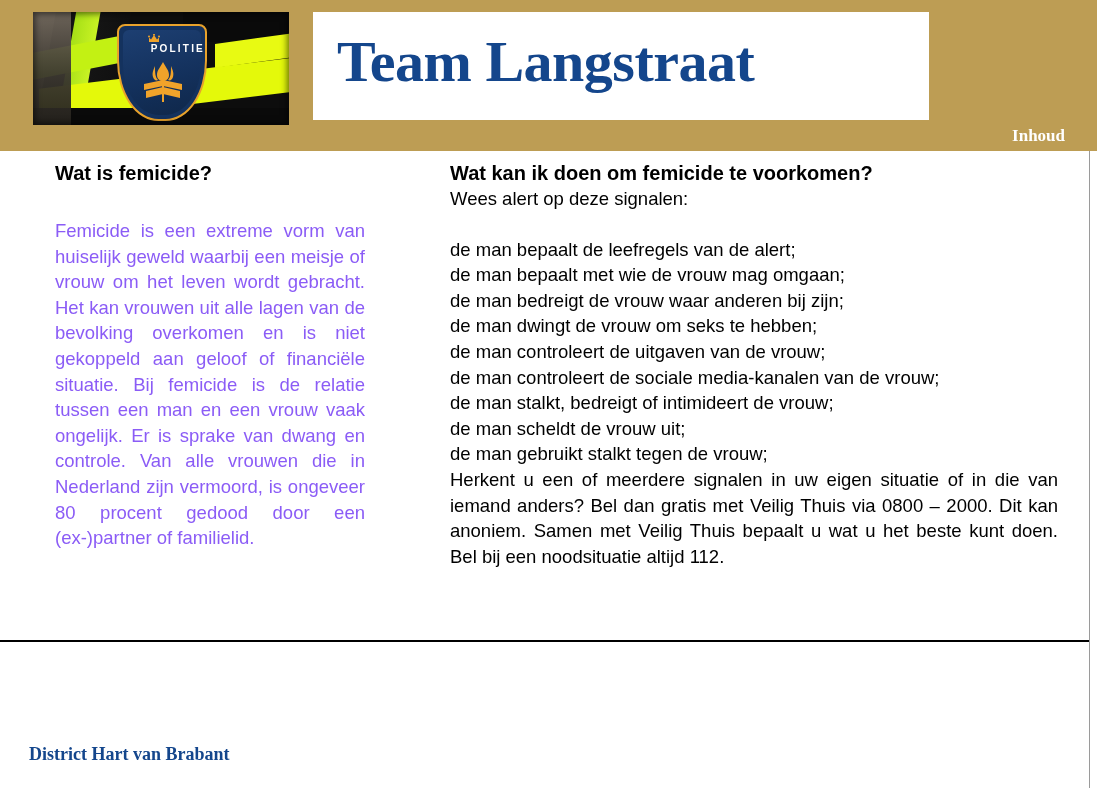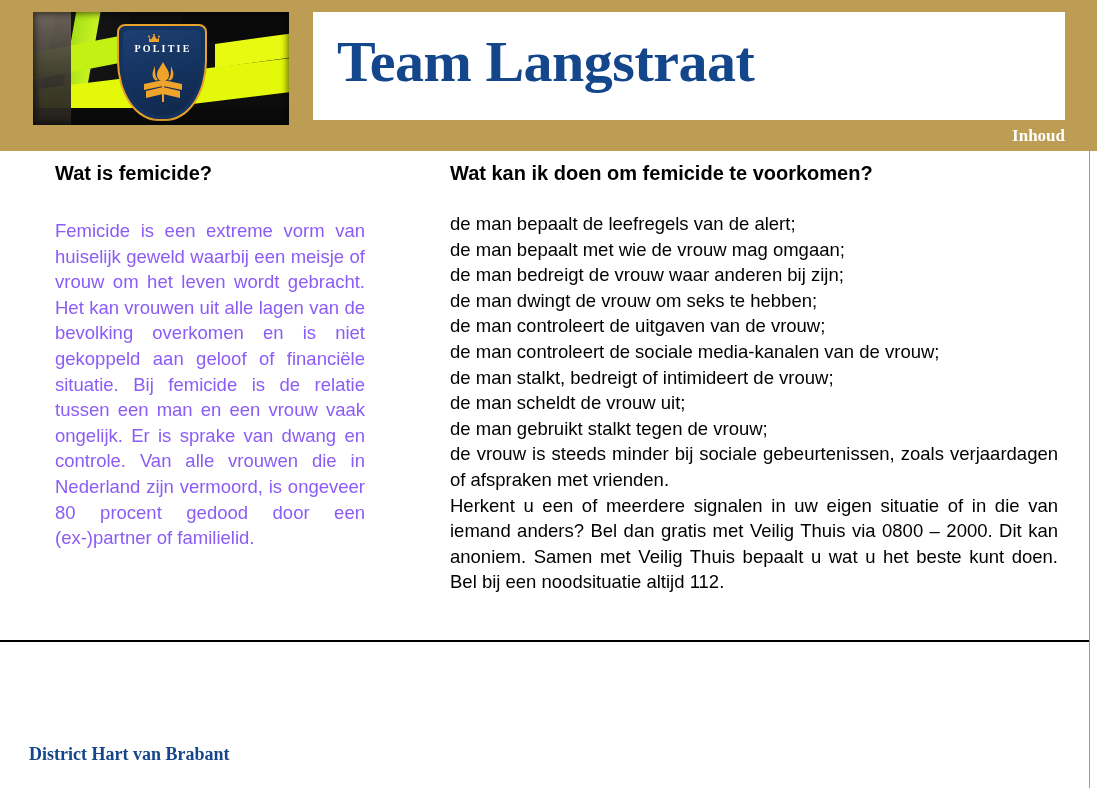--- a/index.html
+++ b/index.html
@@ -109,23 +109,23 @@
     position: absolute;
     left: 4px; top: 4px; right: 4px; bottom: 4px;
     border-radius: 6px 6px 46% 46% / 6px 6px 60% 60%;
     background: linear-gradient(165deg, #1d3f72 0%, #13305b 60%, #0f2749 100%);
   }
   .shield-text {
     position: absolute;
     top: 17px;
     left: 0;
     width: 100%;
-    text-align: center;
+    text-align: right;
     color: #ffffff;
-    font-family: Liberation Serif, serif;
+    font-family: Liberation Sans, sans-serif;
     font-size: 10px;
     font-weight: bold;
     letter-spacing: 2.2px;
     text-indent: 2px;
   }
   .crown {
     position: absolute;
     left: 31px;
     top: 10px;
     width: 12px;
@@ -141,21 +141,21 @@
   .photo-edge {
     position: absolute;
     inset: 0;
     box-shadow: inset 0 0 6px 2px rgba(0,0,0,.55);
   }
 
   .title-box {
     position: absolute;
     left: 313px;
     top: 12px;
-    width: 752px;
+    width: 616px;
     height: 108px;
     background: #ffffff;
   }
   .title-text {
     position: absolute;
     left: 24px;
     top: 15px;
     font-family: "Liberation Serif", serif;
     font-weight: bold;
     font-size: 58px;
@@ -321,31 +321,31 @@
 
   <div class="content">
 
     <div class="col-left">
       <h2 class="sec-title">Wat is femicide?</h2>
       <p class="body-text">Femicide is een extreme vorm van huiselijk geweld waarbij een meisje of vrouw om het leven wordt gebracht. Het kan vrouwen uit alle lagen van de bevolking overkomen en is niet gekoppeld aan geloof of financiële situatie. Bij femicide is de relatie tussen een man en een vrouw vaak ongelijk. Er is sprake van dwang en controle. Van alle vrouwen die in Nederland zijn vermoord, is ongeveer 80 procent gedood door een (ex-)partner of familielid.</p>
     </div>
 
     <div class="col-right">
       <h2 class="sec-title">Wat kan ik doen om femicide te voorkomen?</h2>
+      <p class="lead">Wees alert op deze signalen:</p>
       <ul class="signal-list">
         <li>de man bepaalt de leefregels van de alert;</li>
         <li>de man bepaalt met wie de vrouw mag omgaan;</li>
         <li>de man bedreigt de vrouw waar anderen bij zijn;</li>
         <li>de man dwingt de vrouw om seks te hebben;</li>
         <li>de man controleert de uitgaven van de vrouw;</li>
         <li>de man controleert de sociale media-kanalen van de vrouw;</li>
         <li>de man stalkt, bedreigt of intimideert de vrouw;</li>
         <li>de man scheldt de vrouw uit;</li>
         <li>de man gebruikt stalkt tegen de vrouw;</li>
-        <li class="wrap">de vrouw is steeds minder bij sociale gebeurtenissen, zoals verjaardagen of afspraken met vrienden.</li>
       </ul>
       <p class="closing">Herkent u een of meerdere signalen in uw eigen situatie of in die van iemand anders? Bel dan gratis met Veilig Thuis via 0800 – 2000. Dit kan anoniem. Samen met Veilig Thuis bepaalt u wat u het beste kunt doen. Bel bij een noodsituatie altijd 112.</p>
     </div>
 
   </div>
 
   <div class="divider"></div>
   <div class="page-border-right"></div>
   <div class="footer-text">District Hart van Brabant</div>
 

